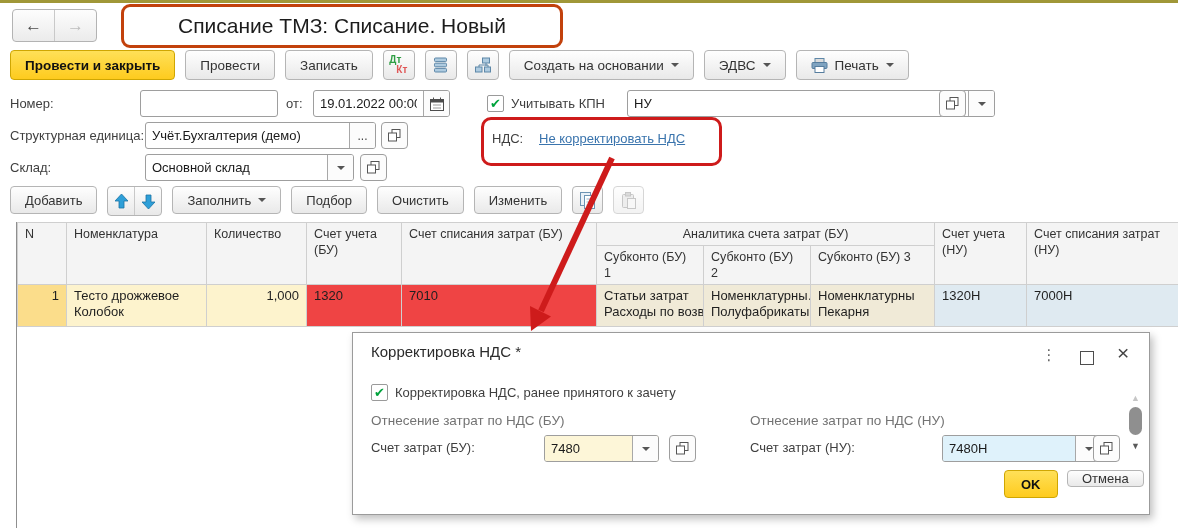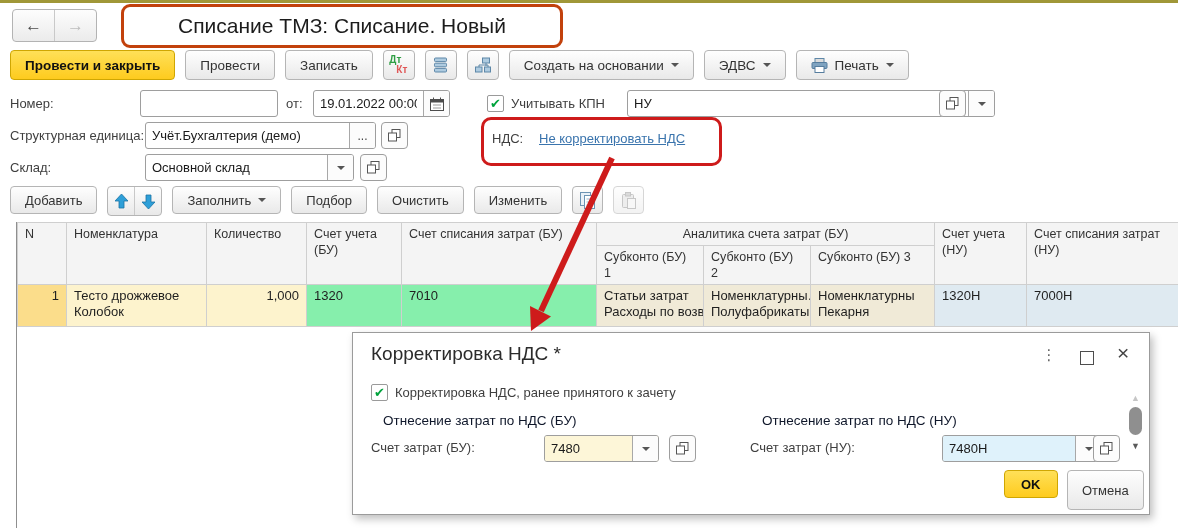--- a/index.html
+++ b/index.html
@@ -56,32 +56,32 @@
   table.grid{border-collapse:collapse;table-layout:fixed;width:1162px;}
   .grid th,.grid td{border:1px solid #cfcfcf;padding:3px 7px;font-size:12.5px;vertical-align:top;
         overflow:hidden;line-height:16px;box-sizing:border-box;}
   .grid th{background:#f4f4f4;font-weight:normal;text-align:left;color:#333;}
   .grid th.center{text-align:center;}
   .grid td{font-size:13px;white-space:nowrap;color:#1f1f1f;}
   td.c-num{background:#fbdd8b;text-align:right;}
   td.c-yel{background:#fdf3cd;}
   td.wrap{white-space:normal;}
   td.right{text-align:right;}
-  td.c-gry{background:#86efac;}
+  td.c-gry{background:#ef4444;}
   td.c-bge{background:#f0ead7;}
   td.c-blu{background:#dfeaf1;}
 
   
   .modal{position:absolute;left:352px;top:332px;width:796px;height:181px;background:#fff;
          border:1px solid #9b9b9b;box-shadow:3px 4px 8px rgba(0,0,0,.25);z-index:20;}
-  .m-title{position:absolute;left:18px;top:10px;font-size:19px;color:#2b2b2b;}
+  .m-title{position:absolute;left:18px;top:10px;font-size:15px;color:#2b2b2b;}
   .m-kebab{position:absolute;left:688px;top:13px;font-size:15px;color:#666;width:16px;text-align:center;}
   .m-max{position:absolute;left:727px;top:18px;width:12px;height:12px;border:1px solid #4d4d4d;}
   .m-close{position:absolute;left:764px;top:8px;font-size:21px;color:#444;}
-  .m-section{position:absolute;font-size:13.5px;color:#0f172a;white-space:nowrap;margin-left:12px;}
+  .m-section{position:absolute;font-size:13.5px;color:#737373;white-space:nowrap;}
   .m-lbl{position:absolute;color:#3f3f3f;height:26px;line-height:26px;white-space:nowrap;}
   .mscroll-up{position:absolute;left:778px;top:60px;font-size:9px;color:#c6c6c6;}
   .mscroll-thumb{position:absolute;left:776px;top:74px;width:13px;height:28px;background:#8f8f8f;border-radius:7px;}
   .mscroll-dn{position:absolute;left:778px;top:108px;font-size:9px;color:#5a5a5a;}
 
   .arrow-svg{position:absolute;left:0;top:0;z-index:35;pointer-events:none;}
 </style>
 </head>
 <body>
 
@@ -363,21 +363,21 @@
         </svg>
     </span>
 
     <span class="mscroll-up">▲</span>
     <span class="mscroll-thumb"></span>
     <span class="mscroll-dn">▼</span>
 
     <span class="btn primary sm" style="position:absolute;left:651px;top:137px;height:28px;padding:5px 16px">
         <span>OK</span>
       </span>
-    <span class="btn sm" style="position:absolute;left:714px;top:137px;height:40px">
+    <span class="btn sm" style="position:absolute;left:714px;top:137px;height:17px">
         <span>Отмена</span>
       </span>
   </div>
 
   <svg class="arrow-svg" width="1178" height="528">
     <line x1="612" y1="158" x2="541" y2="311" stroke="#ce1b1b" stroke-width="6"></line>
     <polygon points="531,331 551,316.5 530,306" fill="#ce1b1b"></polygon>
   </svg>
 </div>
 

